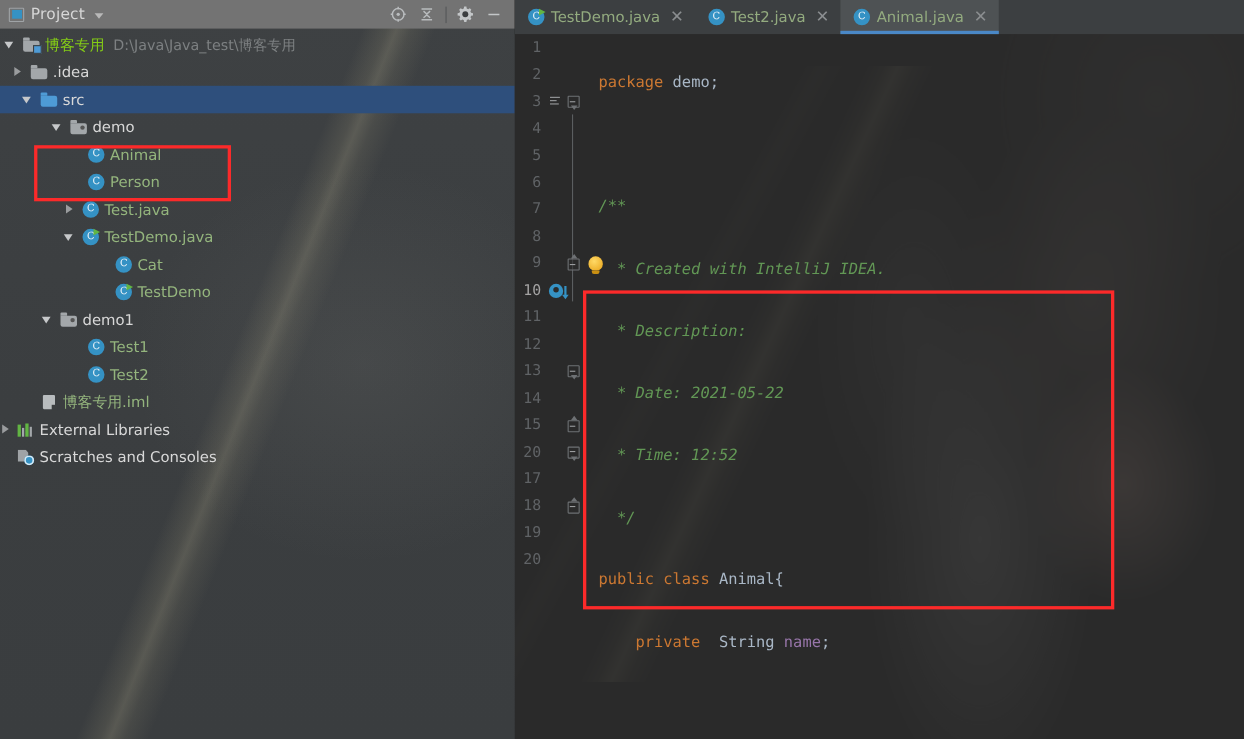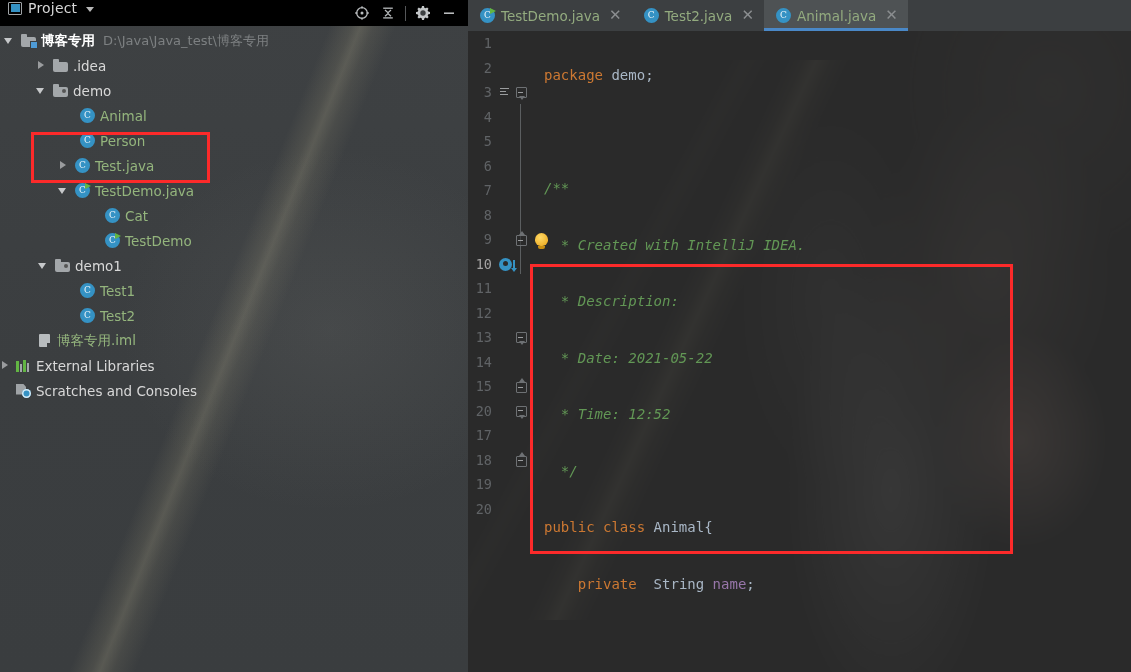--- a/index.html
+++ b/index.html
@@ -20,21 +20,21 @@
   .left-bg{
     position:absolute;inset:0;
     background:
       radial-gradient(ellipse 300px 260px at 330px 330px, rgba(150,150,145,.12), rgba(0,0,0,0) 70%),
       linear-gradient(112deg, rgba(0,0,0,0) 46%, rgba(190,180,140,.13) 49%, rgba(210,200,160,.20) 50.2%, rgba(190,180,140,.10) 52%, rgba(0,0,0,0) 55%),
       linear-gradient(180deg,#3e4143 0%, #3b3e40 55%, #3a3d3f 100%);
     pointer-events:none;
   }
   .tw-header{
     position:absolute;left:0;top:0;width:468px;height:26px;
-    background:#000000;display:flex;align-items:flex-start;
+    background:#737373;display:flex;align-items:center;
   }
   .tw-title{display:flex;align-items:center;gap:6px;padding-left:8px;}
   .tw-title-text{font-size:14px;color:#d6d6d6;letter-spacing:.2px;}
   .tw-caret{
     width:0;height:0;border-left:4px solid transparent;border-right:4px solid transparent;
     border-top:5px solid #b9b9b9;margin-left:3px;margin-top:2px;
   }
   .tw-actions{position:absolute;right:6px;top:0;height:26px;display:flex;align-items:center;gap:0px;}
   .tw-btn{width:26px;height:24px;display:flex;align-items:center;justify-content:center;}
   .tw-sep{width:1px;height:15px;background:#555759;margin:0 4px;}
@@ -51,21 +51,21 @@
     content:"";position:absolute;left:2px;top:1px;
     border-left:6px solid #9a9c9e;border-top:4.5px solid transparent;border-bottom:4.5px solid transparent;
   }
   .arrow.d::after{
     content:"";position:absolute;left:0px;top:3px;
     border-top:6px solid #c6c8ca;border-left:4.5px solid transparent;border-right:4.5px solid transparent;
   }
   .lbl{margin-left:5px;}
   .lbl.white{color:#d8d8d8;}
   .lbl.green{color:#94b57d;}
-  .lbl.bold{font-weight:bold;color:#ffffff;}
+  .lbl.bold{font-weight:normal;color:#84cc16;}
   .path{margin-left:8px;color:#7d8082;font-size:13px;}
 
   
   .ic{position:relative;flex:0 0 auto;display:inline-block;}
   .folder{width:15px;height:12px;}
   .folder i{
     position:absolute;left:0;top:2px;width:15px;height:10px;border-radius:0 2px 2px 2px;display:block;
   }
   .folder i::before{content:"";position:absolute;left:0;top:-2.5px;width:6px;height:3px;border-radius:1px 1px 0 0;background:inherit;}
   .f-grey i{background:#a3a7aa;}
@@ -253,31 +253,38 @@
 
       <div class="row" style="padding-left:4px;">
         <span class="arrow d"></span>
         <span class="ic folder f-grey f-proj" style="margin-left:6px;">
             <i></i>
           </span>
         <span class="lbl bold">博客专用</span>
         <span class="path">D:\Java\Java_test\博客专用</span>
       </div>
 
-      <div class="row" style="padding-left:36px;">
+      <div class="row" style="padding-left:11px;">
         <span class="arrow r"></span>
         <span class="ic folder f-grey" style="margin-left:6px;">
             <i></i>
           </span>
         <span class="lbl white">.idea</span>
       </div>
 
 
-
-      <div class="row" style="padding-left:36px;">
+      <div class="row sel" style="padding-left:20px;">
+        <span class="arrow d"></span>
+        <span class="ic folder f-src" style="margin-left:6px;">
+            <i></i>
+          </span>
+        <span class="lbl white">src</span>
+      </div>
+
+      <div class="row" style="padding-left:47px;">
         <span class="arrow d"></span>
         <span class="ic folder f-mod" style="margin-left:6px;">
             <i></i>
           </span>
         <span class="lbl white">demo</span>
       </div>
 
       <div class="row" style="padding-left:80px;">
         <span class="cls">C</span>
         <span class="lbl green">Animal</span>

